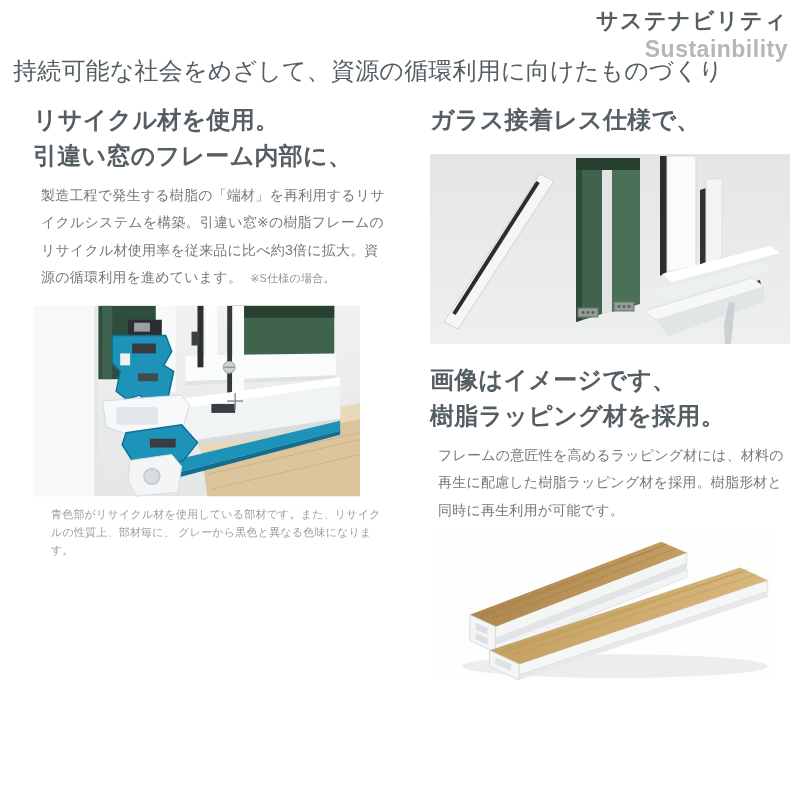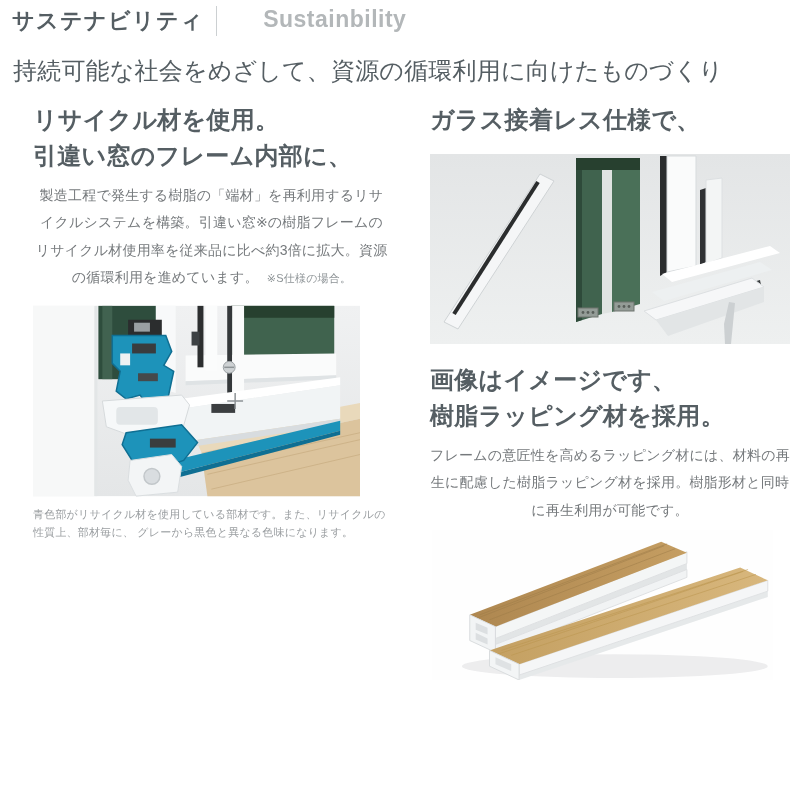--- a/index.html
+++ b/index.html
@@ -3,34 +3,34 @@
 <meta charset="utf-8">
 <style>
   html,body{margin:0;padding:0;}
   body{
     width:800px;height:800px;overflow:hidden;background:#ffffff;
     font-family:"Liberation Sans","DejaVu Sans",sans-serif;
     color:var(--body-text,#75797c);
   }
   .page{padding:6px 12px 0 12px;}
   
-  .site-header{display:flex;align-items:flex-start;height:40px;}
+  .site-header{display:flex;align-items:flex-end;height:40px;flex-direction:column;}
   .site-title-jp{font-size:22px;font-weight:700;color:var(--heading-text,#4b5458);letter-spacing:1.5px;}
   .title-divider{width:1px;height:30px;background:#ccd0d2;margin:0 14px 0 12px;}
   .site-title-en{font-size:23px;font-weight:700;color:var(--title-en-text,#b3b7b9);letter-spacing:.5px;margin-left:32px;}
   .main-heading{margin:9px 0 0 1px;font-size:24px;font-weight:400;color:var(--heading-text,#566065);letter-spacing:.2px;line-height:1.3;}
   
   .columns{display:grid;grid-template-columns:357px 360px;column-gap:40px;padding-left:21px;margin-top:16px;}
   .sec-heading{margin:0;font-size:24px;font-weight:700;color:var(--heading-text,#565f64);line-height:1.5;letter-spacing:.3px;}
   .sec-heading span{display:block;}
-  .sec-body{margin:8px 0 0 0;font-size:14px;line-height:1.95;letter-spacing:.2px;color:var(--body-text,#75797c);text-align:center;}
+  .sec-body{margin:8px 0 0 8px;font-size:14px;line-height:1.95;letter-spacing:.2px;color:var(--body-text,#75797c);}
   .note{font-size:11px;color:#8d9396;margin-left:4px;}
   figure{margin:14px 0 0 0;}
   figure.fig-flush{margin-top:16px;}
-  .caption{margin:9px 0 0 0;font-size:11px;line-height:1.6;color:var(--muted-text,#9a9ea1);letter-spacing:.2px;}
+  .caption{margin:9px 0 0 18px;font-size:11px;line-height:1.6;color:var(--muted-text,#9a9ea1);letter-spacing:.2px;}
   .caption .cap-block{display:block;}
   .section-gap{margin-top:18px;}
   svg{display:block;}
   
   .fill-teal{fill:var(--accent-teal,#1d93ba);}
   .stroke-teal-dark{stroke:var(--accent-teal-dark,#0f6f93);}
   .fill-teal-dark{fill:var(--accent-teal-dark,#0f6f93);}
   .fill-glass{fill:var(--glass-green,#40634e);}
   .fill-glass-dark{fill:var(--glass-green-dark,#27402f);}
 </style>

